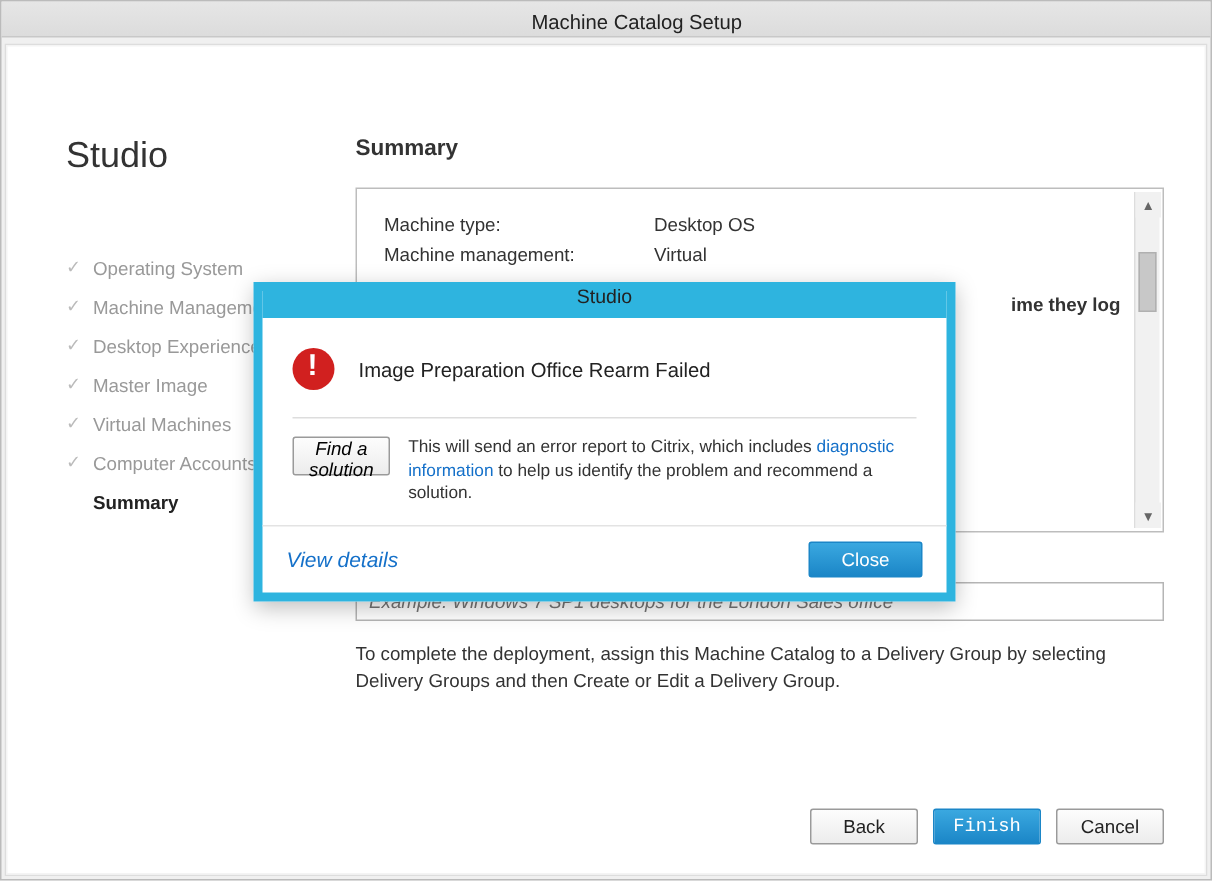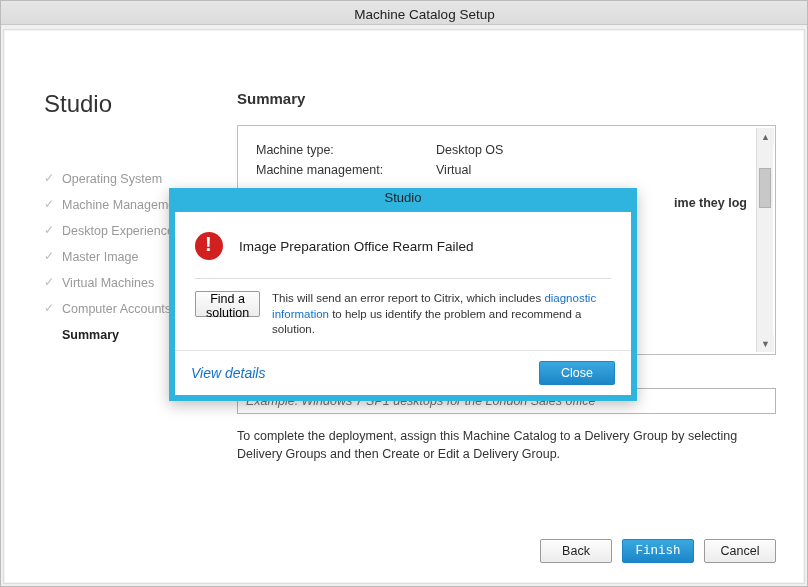--- a/index.html
+++ b/index.html
@@ -151,21 +151,21 @@
   }
   .err-icon::after{
     content:"!"; color:#fff; font-weight:700; font-size:20px;
     position:absolute; left:10px; top:1px;
   }
   .err-text { font-size:13.5px; color:#222; }
   .hr { border:none; border-top:1px solid #ddd; margin:18px 0 12px; }
   .find-row { display:flex; gap:12px; align-items:flex-start;}
   .find-btn {
     border:1px solid #9a9a9a; background:linear-gradient(#fdfdfd,#ececec);
-    height:26px; padding:0 10px; font-size:12.5px; border-radius:2px; cursor:pointer;
+    height:26px; padding:0 10px; font-size:12.5px; border-radius:2px; cursor:pointer;font-style:italic;
   }
   .find-text { font-size:11.5px; color:#333; line-height:1.35; }
   .find-text a { color:#1470c9; text-decoration:none; }
   .modal-footer {
     border-top:1px solid #e3e3e3;
     padding:10px 16px; display:flex; align-items:center; justify-content:space-between;
   }
   .link { color:#1470c9; font-size:14px; text-decoration:none; cursor:pointer;font-style:italic;}
   .close-btn {
     min-width:76px; height:24px; font-size:12.5px; border-radius:2px;

